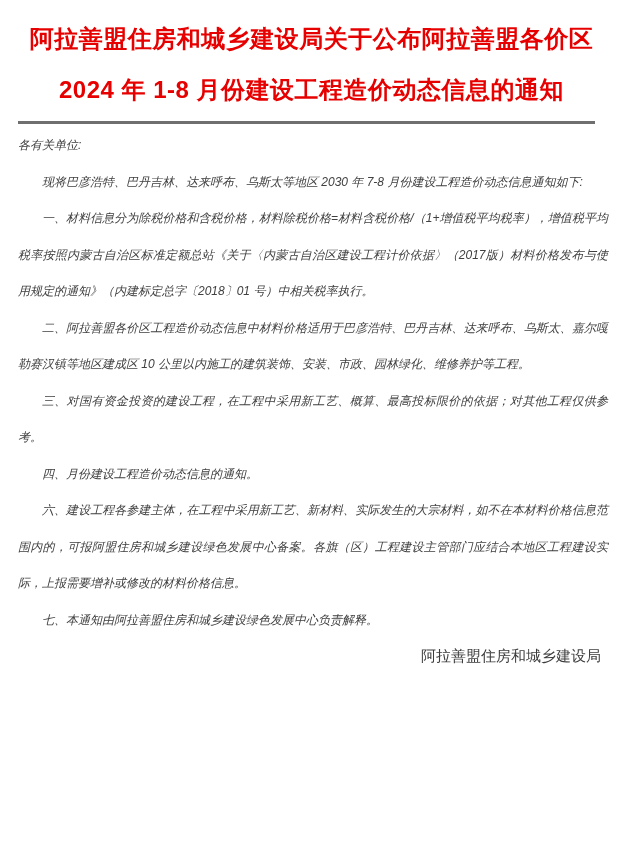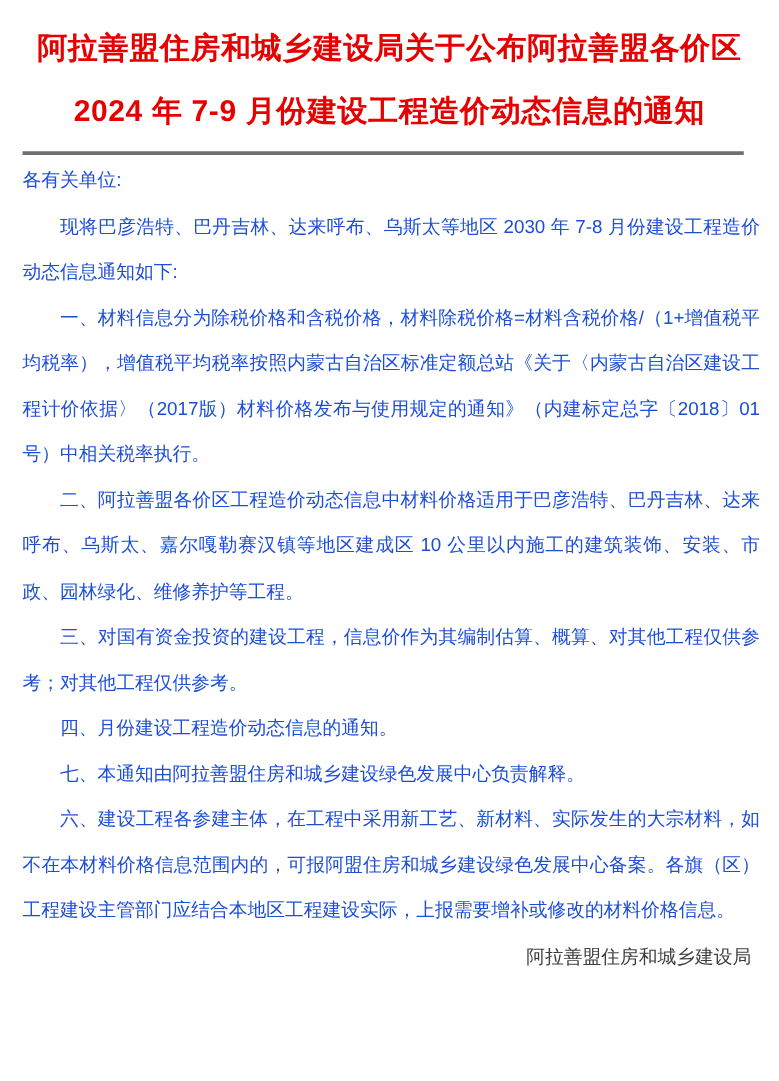--- a/index.html
+++ b/index.html
@@ -27,56 +27,57 @@
     white-space: nowrap;
   }
   .divider {
     border: none;
     height: 3px;
     background: #6f6f6f;
     margin: 6px 28px 0 18px;
   }
   .body-block {
     padding: 3px 15px 0 18px;
-    color: #1d4ed8;
-    font-size: 15px;
+    color: #404040;
+    font-size: 12px;
     line-height: 36.5px;
     text-align: justify;
+    font-style: italic;
   }
   .body-block p { margin: 0; }
   .body-block p.indent { text-indent: 2em; }
   .footer-block {
     padding-right: 22px;
     color: #3d3d3d;
     font-size: 15px;
     line-height: 36.5px;
     text-align: right;
   }
 </style>
 </head>
 <body>
 
 <div class="page">
 
   <header class="title-block">
     <div class="title-line">阿拉善盟住房和城乡建设局关于公布阿拉善盟各价区</div>
-    <div class="title-line">2024 年 7-9 月份建设工程造价动态信息的通知</div>
+    <div class="title-line">2024 年 1-8 月份建设工程造价动态信息的通知</div>
   </header>
 
   <hr class="divider">
 
   <main class="body-block">
     <p>各有关单位:</p>
     <p class="indent">现将巴彦浩特、巴丹吉林、达来呼布、乌斯太等地区 2030 年 7-8 月份建设工程造价动态信息通知如下:</p>
     <p class="indent">一、材料信息分为除税价格和含税价格，材料除税价格=材料含税价格/（1+增值税平均税率），增值税平均税率按照内蒙古自治区标准定额总站《关于〈内蒙古自治区建设工程计价依据〉（2017版）材料价格发布与使用规定的通知》（内建标定总字〔2018〕01 号）中相关税率执行。</p>
     <p class="indent">二、阿拉善盟各价区工程造价动态信息中材料价格适用于巴彦浩特、巴丹吉林、达来呼布、乌斯太、嘉尔嘎勒赛汉镇等地区建成区 10 公里以内施工的建筑装饰、安装、市政、园林绿化、维修养护等工程。</p>
-    <p class="indent">三、对国有资金投资的建设工程，信息价作为其编制估算、概算、对其他工程仅供参考；对其他工程仅供参考。</p>
+    <p class="indent">三、对国有资金投资的建设工程，在工程中采用新工艺、概算、最高投标限价的依据；对其他工程仅供参考。</p>
     <p class="indent">四、月份建设工程造价动态信息的通知。</p>
+    <p class="indent">六、建设工程各参建主体，在工程中采用新工艺、新材料、实际发生的大宗材料，如不在本材料价格信息范围内的，可报阿盟住房和城乡建设绿色发展中心备案。各旗（区）工程建设主管部门应结合本地区工程建设实际，上报需要增补或修改的材料价格信息。</p>
     <p class="indent">七、本通知由阿拉善盟住房和城乡建设绿色发展中心负责解释。</p>
-    <p class="indent">六、建设工程各参建主体，在工程中采用新工艺、新材料、实际发生的大宗材料，如不在本材料价格信息范围内的，可报阿盟住房和城乡建设绿色发展中心备案。各旗（区）工程建设主管部门应结合本地区工程建设实际，上报需要增补或修改的材料价格信息。</p>
   </main>
 
   <footer class="footer-block">
     <p>阿拉善盟住房和城乡建设局</p>
 
   </footer>
 
 </div>
 
 </body></html>

